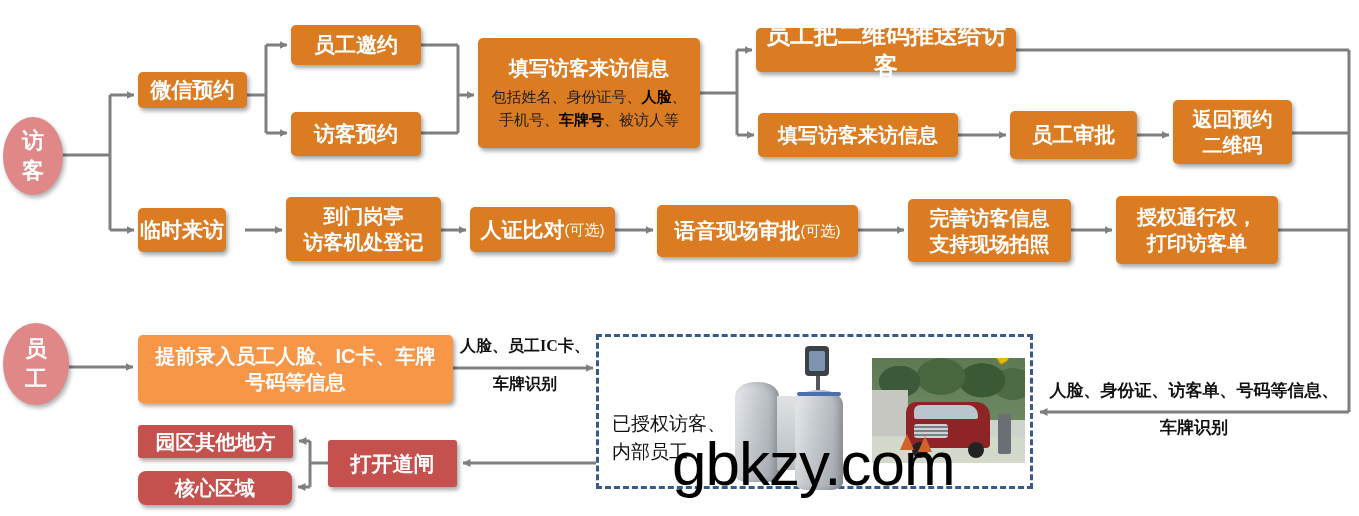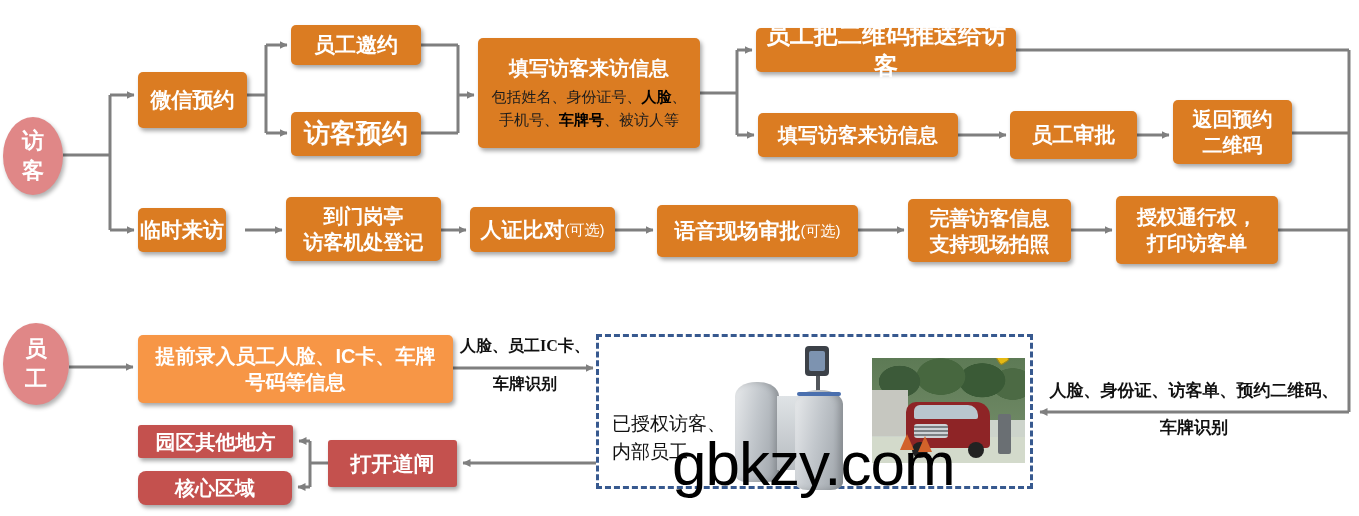--- a/index.html
+++ b/index.html
@@ -128,23 +128,23 @@
       <path d="M310,441 L299,441" marker-end="url(#ah)"></path>
       <path d="M310,487 L298,487" marker-end="url(#ah)"></path>
     </g>
   </svg>
 
   <div class="circle pre" style="left:3px;top:117px;width:60px;height:78px;">访
 客</div>
   <div class="circle pre" style="left:3px;top:323px;width:66px;height:82px;">员
 工</div>
 
-  <div class="box orange" style="left:138px;top:72px;width:109px;height:56px;font-size:21px;">微信预约</div>
+  <div class="box orange" style="left:138px;top:72px;width:109px;height:36px;font-size:21px;">微信预约</div>
   <div class="box orange" style="left:291px;top:25px;width:130px;height:40px;font-size:21px;">员工邀约</div>
-  <div class="box orange" style="left:291px;top:112px;width:130px;height:44px;font-size:26px;">访客预约</div>
+  <div class="box orange" style="left:291px;top:112px;width:130px;height:44px;font-size:21px;">访客预约</div>
 
   <div class="box orange" style="left:478px;top:38px;width:222px;height:110px;padding:6px 4px;">
     <div>
       <div class="fi-title">填写访客来访信息</div>
       <div class="fi-sub"><span>包括姓名、身份证号、</span><b>人脸</b><span>、</span><br><span>手机号、</span><b>车牌号</b><span>、被访人等</span></div>
     </div>
   </div>
 
   <div class="box orange" style="left:756px;top:28px;width:260px;height:44px;font-size:24px;">员工把二维码推送给访客</div>
   <div class="box orange" style="left:758px;top:113px;width:200px;height:44px;font-size:20px;">填写访客来访信息</div>
@@ -170,21 +170,21 @@
 
   <div class="box light-orange pre" style="left:138px;top:335px;width:315px;height:68px;font-size:20px;">提前录入员工人脸、IC卡、车牌
 号码等信息</div>
 
   <div class="box red" style="left:138px;top:425px;width:155px;height:33px;font-size:20px;border-radius:3px;">园区其他地方</div>
   <div class="box red" style="left:138px;top:471px;width:154px;height:34px;font-size:20px;border-radius:8px;">核心区域</div>
   <div class="box red" style="left:328px;top:440px;width:129px;height:47px;font-size:21px;border-radius:3px;">打开道闸</div>
 
   <div class="ann" style="left:452px;top:336px;width:146px;font-size:16px;">人脸、员工IC卡、</div>
   <div class="ann" style="left:452px;top:374px;width:146px;font-size:16px;">车牌识别</div>
-  <div class="ann" style="left:1036px;top:379px;width:316px;font-size:17px;">人脸、身份证、访客单、预约二维码、</div>
+  <div class="ann" style="left:1036px;top:379px;width:316px;font-size:17px;">人脸、身份证、访客单、号码等信息、</div>
   <div class="ann" style="left:1036px;top:416px;width:316px;font-size:17px;">车牌识别</div>
 
   <div class="dashed-zone" style="left:596px;top:334px;width:437px;height:155px;"></div>
 
   <div class="authorized-text pre" style="left:612px;top:410px;width:140px;">已授权访客、
 内部员工</div>
 
   <div class="turnstile" style="left:733px;top:340px;width:110px;height:146px;">
     <div class="ts-cam-pole" style="left:83px;top:34px;width:4px;height:18px;"></div>
     <div class="ts-cam-head" style="left:72px;top:6px;width:24px;height:30px;">

